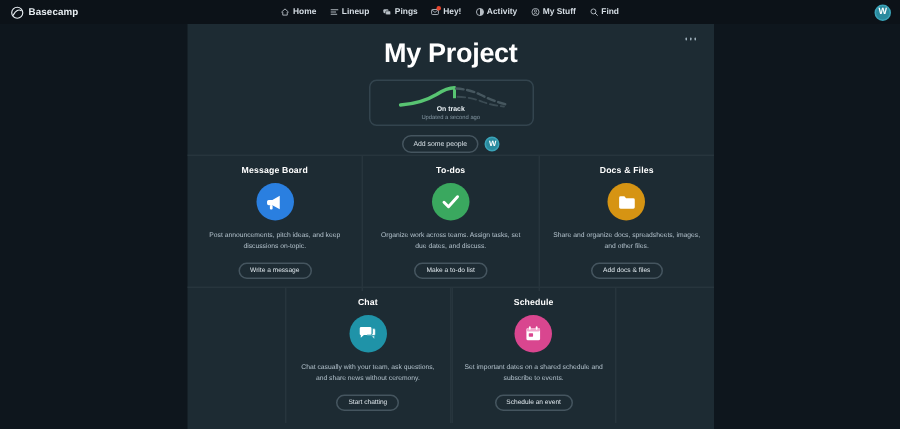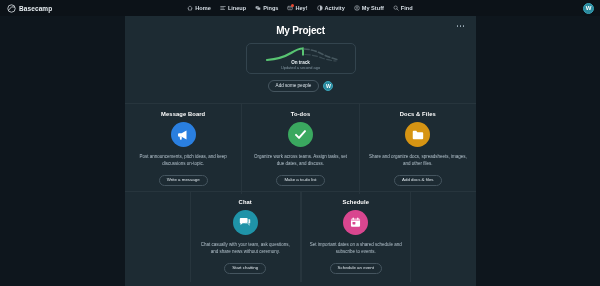--- a/index.html
+++ b/index.html
@@ -63,21 +63,21 @@
     width: 13px; height: 8px; border-radius: 3px;
     display: flex; align-items: center; justify-content: center;
     gap: 1.5px;
   }
   .panel-menu span {
     width: 1.6px; height: 1.6px; border-radius: 50%;
     background: #9fb0bb; display: block;
   }
   .project-title {
     text-align: center; color: #ffffff;
-    font-size: 10px; font-weight: bold;
+    font-size: 18px; font-weight: bold;
     padding-top: 9px; letter-spacing: -0.2px;
   }
   .status-card {
     margin: 7px auto 0; width: 110px; height: 31px;
     border: 1px solid #33444e; border-radius: 5px;
     position: relative;
   }
   .hill { position: absolute; top: 3px; left: 18px; }
   .status-label {
     position: absolute; bottom: 8.5px; left: 0; right: 0;

